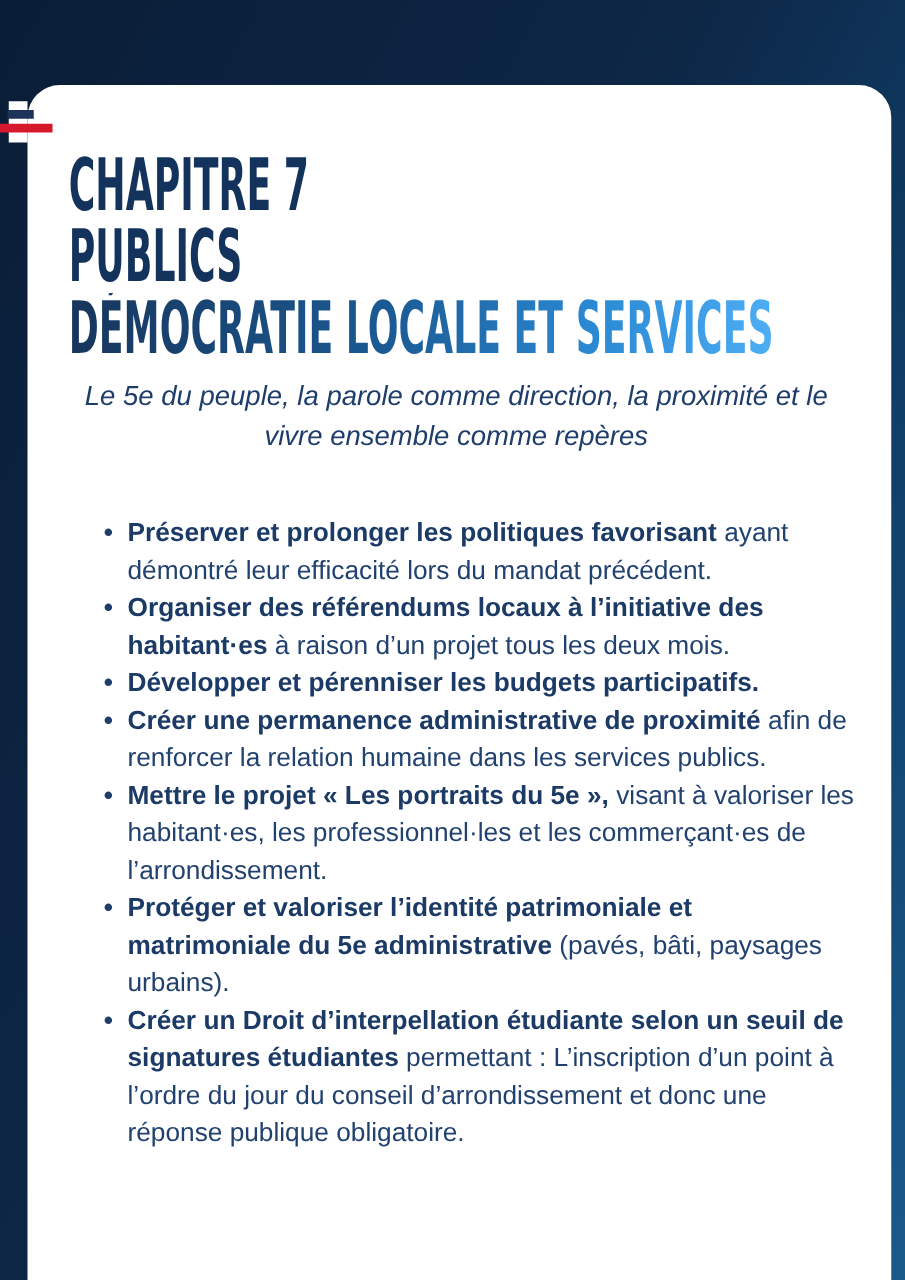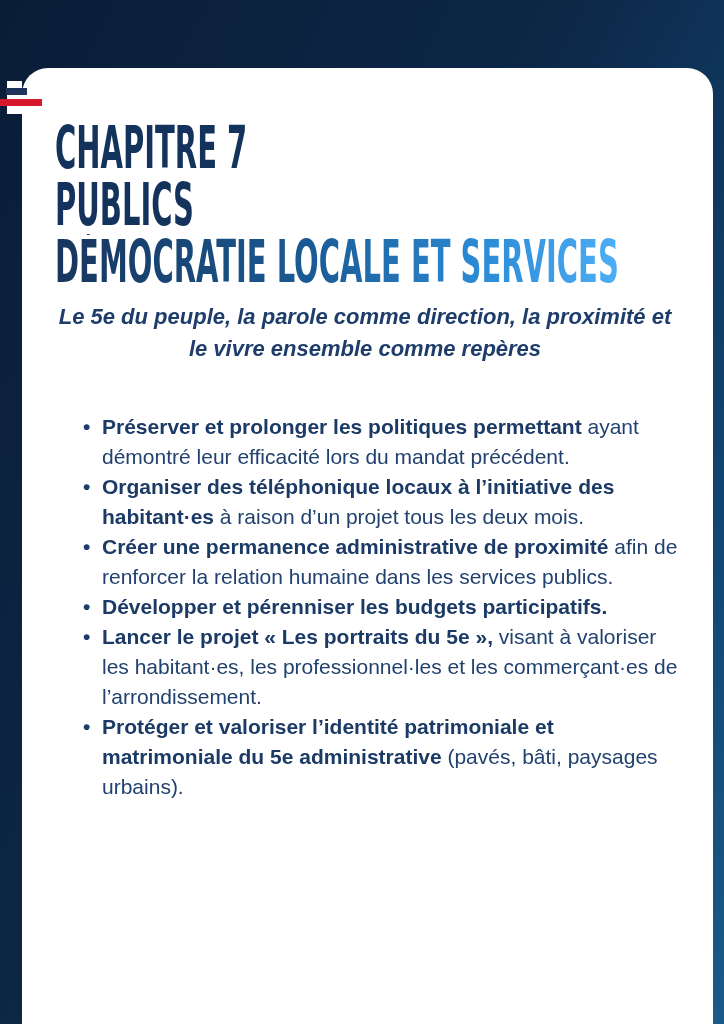--- a/index.html
+++ b/index.html
@@ -21,21 +21,21 @@
     font-family:"DejaVu Sans",sans-serif;font-weight:bold;
     font-size:58px;line-height:57px;letter-spacing:0;
     transform:scaleX(0.5);transform-origin:0 0;
   }
   .tl-grad{
     background:linear-gradient(90deg,#17355c 0%,#1a5a94 45%,#2b8ad4 75%,#4dadf5 100%);
     -webkit-background-clip:text;background-clip:text;color:transparent;
   }
   .subtitle{
     margin:10px auto 0;width:620px;text-align:center;
-    font-style:italic;font-size:22px;line-height:32px;color:#1e3d6b;font-weight:bold;
+    font-style:italic;font-size:22px;line-height:32px;color:#1e3d6b;
   }
   ul.points{
     list-style:none;margin:47px 0 0 28px;padding:0;width:606px;
     font-size:21px;line-height:30px;color:#21416f;
   }
   ul.points li{position:relative;padding-left:19px;}
   ul.points li::before{content:"\2022";position:absolute;left:0;top:0;color:#1e3d6b;font-weight:bold;}
   ul.points b{color:#1b3a66;}
   .notch{position:absolute;left:7px;top:81px;width:15px;height:33px;background:#ffffff;}
   .dash-navy{position:absolute;left:6px;top:88px;width:21px;height:7px;background:#1d3359;}
@@ -53,24 +53,25 @@
       <span class="tl">PUBLICS</span>
     </div>
     <div class="title-line-wrap">
       <span class="tl tl-grad">DÉMOCRATIE LOCALE ET SERVICES</span>
     </div>
   </div>
 
   <div class="subtitle">Le 5e du peuple, la parole comme direction, la proximité et le vivre ensemble comme repères</div>
 
   <ul class="points">
-    <li><b>Préserver et prolonger les politiques permettant</b><span> ayant démontré leur efficacité lors du mandat précédent.</span></li>
-    <li><b>Organiser des téléphonique locaux à l’initiative des habitant·es</b><span> à raison d’un projet tous les deux mois.</span></li>
+    <li><b>Préserver et prolonger les politiques favorisant</b><span> ayant démontré leur efficacité lors du mandat précédent.</span></li>
+    <li><b>Organiser des référendums locaux à l’initiative des habitant·es</b><span> à raison d’un projet tous les deux mois.</span></li>
+    <li><b>Développer et pérenniser les budgets participatifs.</b><span></span></li>
     <li><b>Créer une permanence administrative de proximité</b><span> afin de renforcer la relation humaine dans les services publics.</span></li>
-    <li><b>Développer et pérenniser les budgets participatifs.</b><span></span></li>
-    <li><b>Lancer le projet « Les portraits du 5e »,</b><span> visant à valoriser les habitant·es, les professionnel·les et les commerçant·es de l’arrondissement.</span></li>
+    <li><b>Mettre le projet « Les portraits du 5e »,</b><span> visant à valoriser les habitant·es, les professionnel·les et les commerçant·es de l’arrondissement.</span></li>
     <li><b>Protéger et valoriser l’identité patrimoniale et matrimoniale du 5e administrative</b><span> (pavés, bâti, paysages urbains).</span></li>
+    <li><b>Créer un Droit d’interpellation étudiante selon un seuil de signatures étudiantes</b><span> permettant : L’inscription d’un point à l’ordre du jour du conseil d’arrondissement et donc une réponse publique obligatoire.</span></li>
   </ul>
 </div>
 
 <div class="notch"></div>
 <div class="dash-navy"></div>
 <div class="dash-red"></div>
 
 </body></html>

